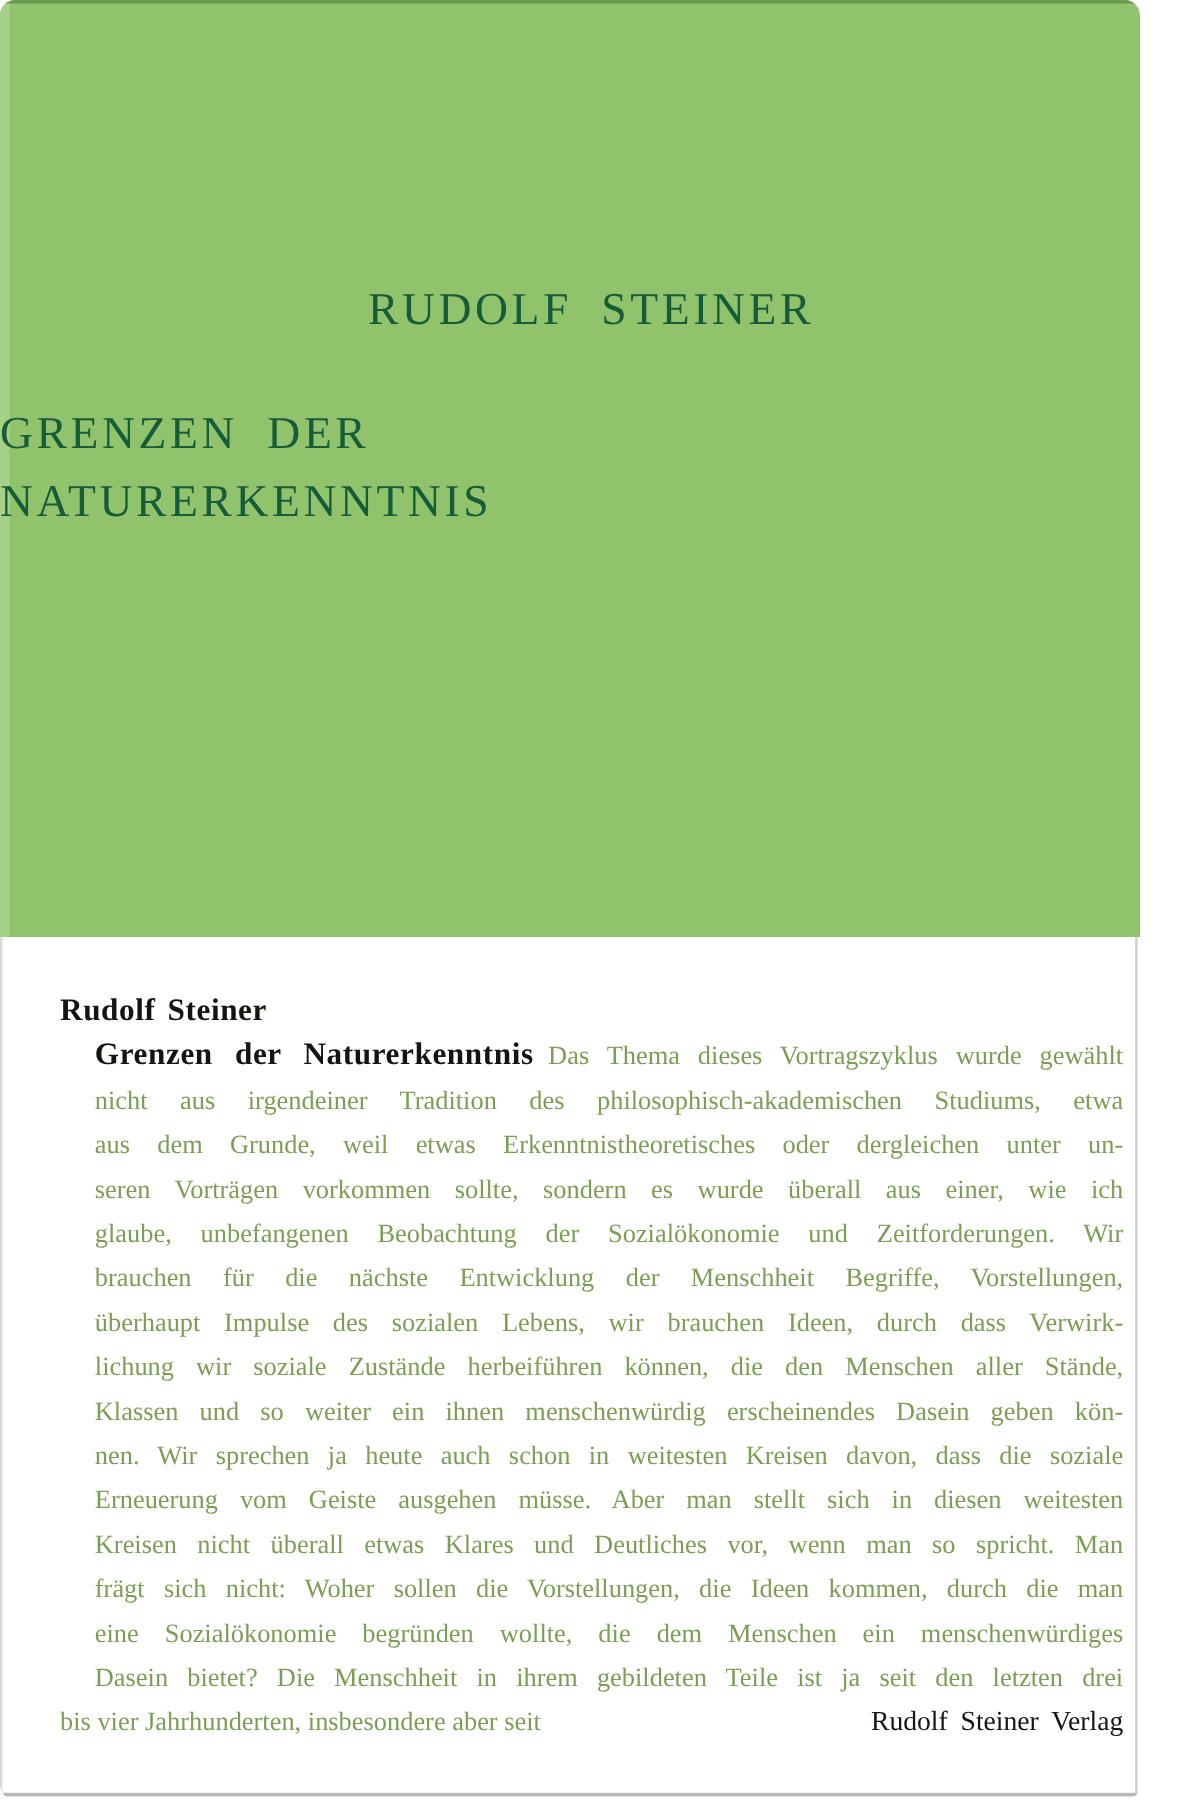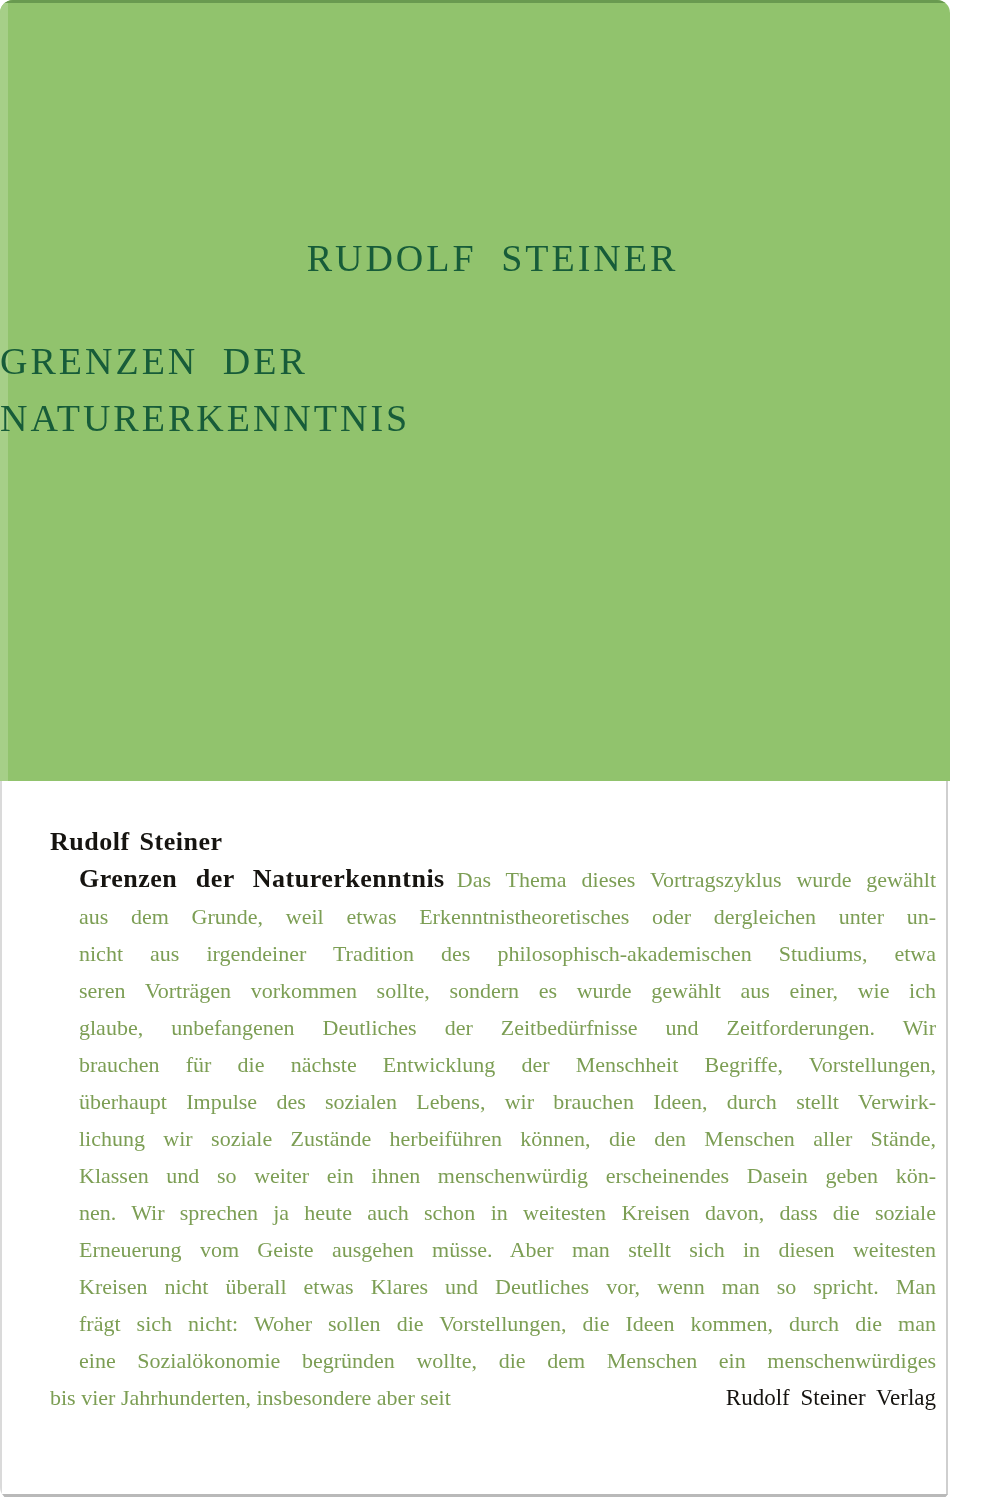--- a/index.html
+++ b/index.html
@@ -64,33 +64,34 @@
     <div class="cover-title">
       <div>GRENZEN DER</div>
       <div>NATURERKENNTNIS</div>
     </div>
   </div>
 
   <div class="info">
     <div class="info-author">Rudolf Steiner</div>
 
     <div class="body-line"><span class="inline-title">Grenzen der Naturerkenntnis</span><span>Das Thema dieses Vortragszyklus wurde gewählt</span></div>
+    <div class="body-line">nicht aus irgendeiner Tradition des philosophisch-akademischen Studiums, etwa</div>
     <div class="body-line">aus dem Grunde, weil etwas Erkenntnistheoretisches oder dergleichen unter un-</div>
-    <div class="body-line">nicht aus irgendeiner Tradition des philosophisch-akademischen Studiums, etwa</div>
-    <div class="body-line">seren Vorträgen vorkommen sollte, sondern es wurde gewählt aus einer, wie ich</div>
-    <div class="body-line">glaube, unbefangenen Deutliches der Zeitbedürfnisse und Zeitforderungen. Wir</div>
+    <div class="body-line">seren Vorträgen vorkommen sollte, sondern es wurde überall aus einer, wie ich</div>
+    <div class="body-line">glaube, unbefangenen Beobachtung der Sozialökonomie und Zeitforderungen. Wir</div>
     <div class="body-line">brauchen für die nächste Entwicklung der Menschheit Begriffe, Vorstellungen,</div>
-    <div class="body-line">überhaupt Impulse des sozialen Lebens, wir brauchen Ideen, durch stellt Verwirk-</div>
+    <div class="body-line">überhaupt Impulse des sozialen Lebens, wir brauchen Ideen, durch dass Verwirk-</div>
     <div class="body-line">lichung wir soziale Zustände herbeiführen können, die den Menschen aller Stände,</div>
     <div class="body-line">Klassen und so weiter ein ihnen menschenwürdig erscheinendes Dasein geben kön-</div>
     <div class="body-line">nen. Wir sprechen ja heute auch schon in weitesten Kreisen davon, dass die soziale</div>
     <div class="body-line">Erneuerung vom Geiste ausgehen müsse. Aber man stellt sich in diesen weitesten</div>
     <div class="body-line">Kreisen nicht überall etwas Klares und Deutliches vor, wenn man so spricht. Man</div>
     <div class="body-line">frägt sich nicht: Woher sollen die Vorstellungen, die Ideen kommen, durch die man</div>
     <div class="body-line">eine Sozialökonomie begründen wollte, die dem Menschen ein menschenwürdiges</div>
+    <div class="body-line">Dasein bietet? Die Menschheit in ihrem gebildeten Teile ist ja seit den letzten drei</div>
 
     <div class="last-line">
       <span class="green-part">bis vier Jahrhunderten, insbesondere aber seit</span>
       <span class="publisher">Rudolf Steiner Verlag</span>
     </div>
   </div>
 
   <div class="edge-left"></div>
   <div class="edge-right"></div>
   <div class="edge-bottom"></div>

